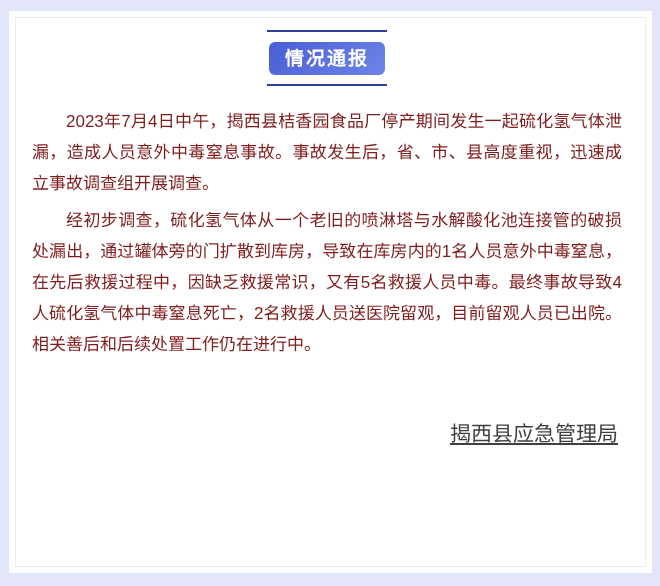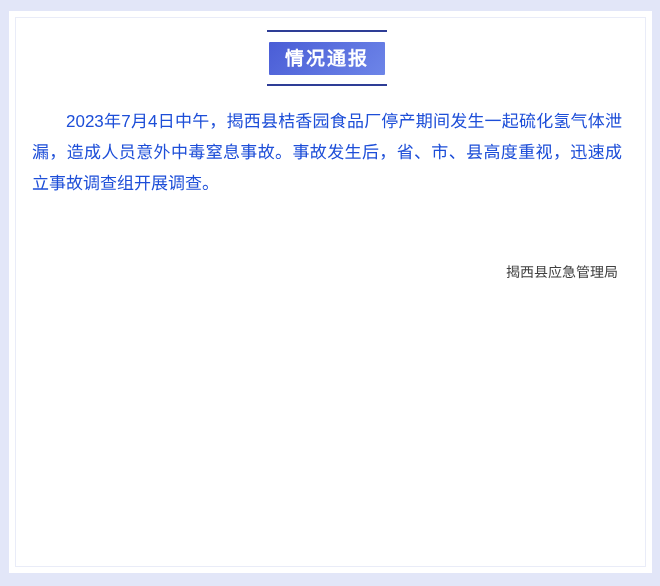--- a/index.html
+++ b/index.html
@@ -39,66 +39,68 @@
     width: 120px;
     height: 2px;
     margin: 0 auto;
     background: #2e3d96;
   }
   .title-badge {
     display: inline-block;
     margin-top: 10px;
     padding: 6px 16px;
     background: linear-gradient(135deg, #4a5dd6 0%, #6d85e8 100%);
-    border-radius: 1px;
+    border-radius: 6px;
     color: #ffffff;
     font-size: 19px;
     line-height: 21px;
     font-weight: bold;
     letter-spacing: 2px;
   }
   .rule-bottom {
     margin-top: 9px;
   }
   .body-text p {
     margin: 0 0 6px 0;
     font-size: 17px;
     line-height: 31px;
-    color: #1d4ed8;
+    color: #7f1d1d;
     text-indent: 2em;
     text-align: justify;
   }
   .body-text p:first-child {
     margin-top: 20px;
   }
   .signature {
     margin-top: 58px;
     text-align: right;
     padding-right: 4px;
-    font-size: 14px;
+    font-size: 21px;
     line-height: 31px;
     color: #3f3f3f;
+    text-decoration: underline;
   }
 </style>
 </head>
 <body>
 
 <div class="card">
   <div class="inner-frame">
 
     <div class="badge-area">
       <div class="rule rule-top"></div>
       <div class="title-badge">
         <span>情况通报</span>
       </div>
       <div class="rule rule-bottom"></div>
     </div>
 
     <div class="body-text">
       <p>2023年7月4日中午，揭西县桔香园食品厂停产期间发生一起硫化氢气体泄漏，造成人员意外中毒窒息事故。事故发生后，省、市、县高度重视，迅速成立事故调查组开展调查。</p>
+      <p>经初步调查，硫化氢气体从一个老旧的喷淋塔与水解酸化池连接管的破损处漏出，通过罐体旁的门扩散到库房，导致在库房内的1名人员意外中毒窒息，在先后救援过程中，因缺乏救援常识，又有5名救援人员中毒。最终事故导致4人硫化氢气体中毒窒息死亡，2名救援人员送医院留观，目前留观人员已出院。相关善后和后续处置工作仍在进行中。</p>
     </div>
 
     <div class="signature">
       <div>揭西县应急管理局</div>
     </div>
 
   </div>
 </div>
 
 </body></html>

